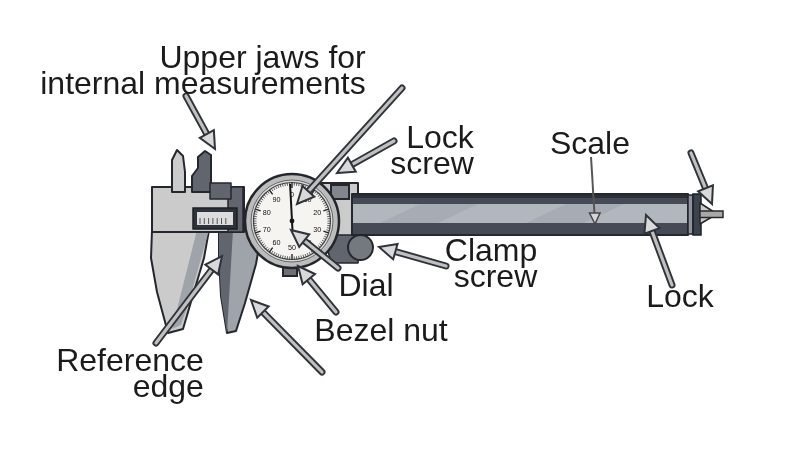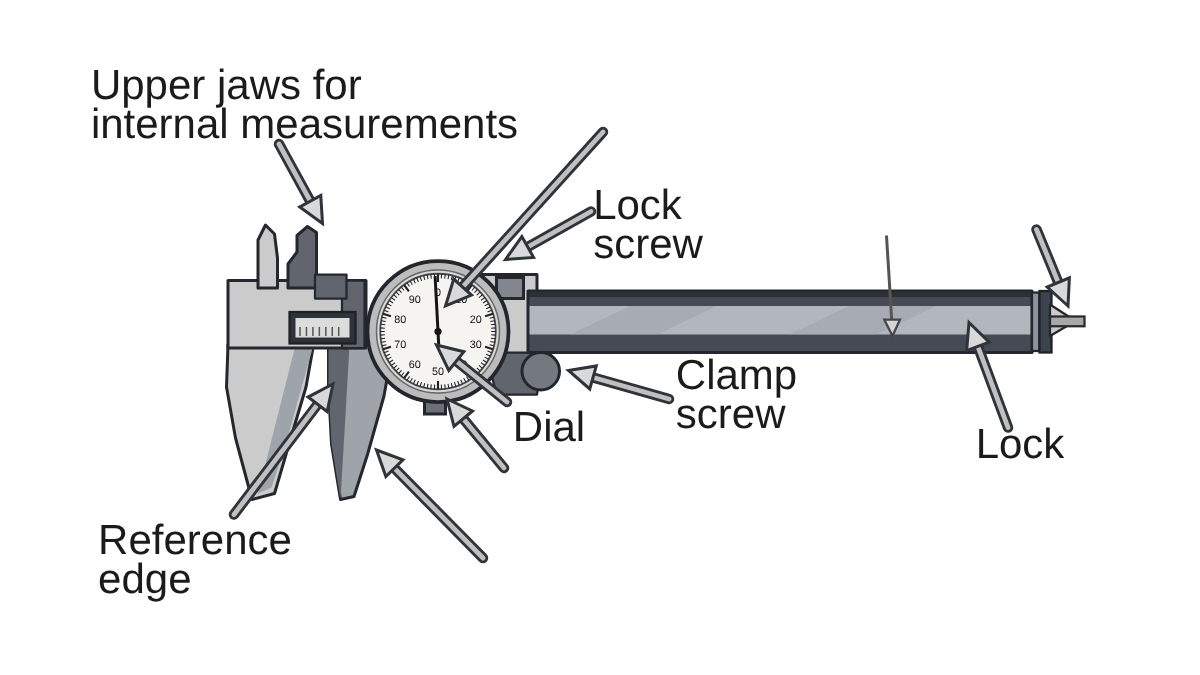--- a/index.html
+++ b/index.html
@@ -10,21 +10,21 @@
     --arrow-fill:#d9d9d9; --arrow-core:#c0c0c0; --arrow-outline:#2f333a;
   }
   html,body{margin:0;padding:0;background:var(--bg);}
   .canvas{
     position:relative;width:800px;height:450px;background:var(--bg);
     overflow:hidden;font-family:"Liberation Sans","DejaVu Sans",sans-serif;
   }
   .canvas svg{position:absolute;left:0;top:0;}
   .diagram-label{
     position:absolute;transform:translate(-50%,-50%);
-    text-align:left;font-size:28px;line-height:26px;color:var(--text);
+    text-align:right;font-size:32px;line-height:26px;color:var(--text);
     white-space:pre-line;z-index:2;
   }
   
   .st{stroke:var(--outline);stroke-width:2;stroke-linejoin:round;stroke-linecap:round;}
   .st15{stroke:var(--outline);stroke-width:1.5;stroke-linejoin:round;}
   .f-light{fill:var(--metal-light);} .f-mid{fill:var(--metal-mid);}
   .f-dark{fill:var(--metal-dark);}  .f-bdark{fill:var(--beam-dark);}
   .f-blight{fill:var(--beam-light);} .f-bezel{fill:var(--dial-bezel);}
   .f-face{fill:var(--dial-face);}   .f-none{fill:none;}
   svg text{font-family:"Liberation Sans","DejaVu Sans",sans-serif;}
@@ -258,19 +258,21 @@
           <line x1="322" y1="372" x2="262.23431696858387" y2="311.3925467850428" stroke="#c0c0c0" stroke-width="3.2" stroke-linecap="round"></line>
           <polygon points="251,300 268.63273517164174,306.48742247481607 257.24018838659896,317.7217394433999" fill="#d9d9d9" stroke="#2f333a" stroke-width="2" stroke-linejoin="miter"></polygon>
         </g>
       </g>
   </svg>
 
   <div class="diagram-label" style="left:203px;top:70px">Upper jaws for
 internal measurements</div>
   <div class="diagram-label" style="left:432px;top:150px">Lock
 screw</div>
+  <div class="diagram-label" style="left:590px;top:143px">Scale</div>
   <div class="diagram-label" style="left:491px;top:263px">Clamp
 screw</div>
   <div class="diagram-label" style="left:366px;top:285px">Dial</div>
+  <div class="diagram-label" style="left:381px;top:330px">Bezel nut</div>
   <div class="diagram-label" style="left:680px;top:296px">Lock</div>
   <div class="diagram-label" style="left:130px;top:373px">Reference
 edge</div>
 </div>
 
 </body></html>

